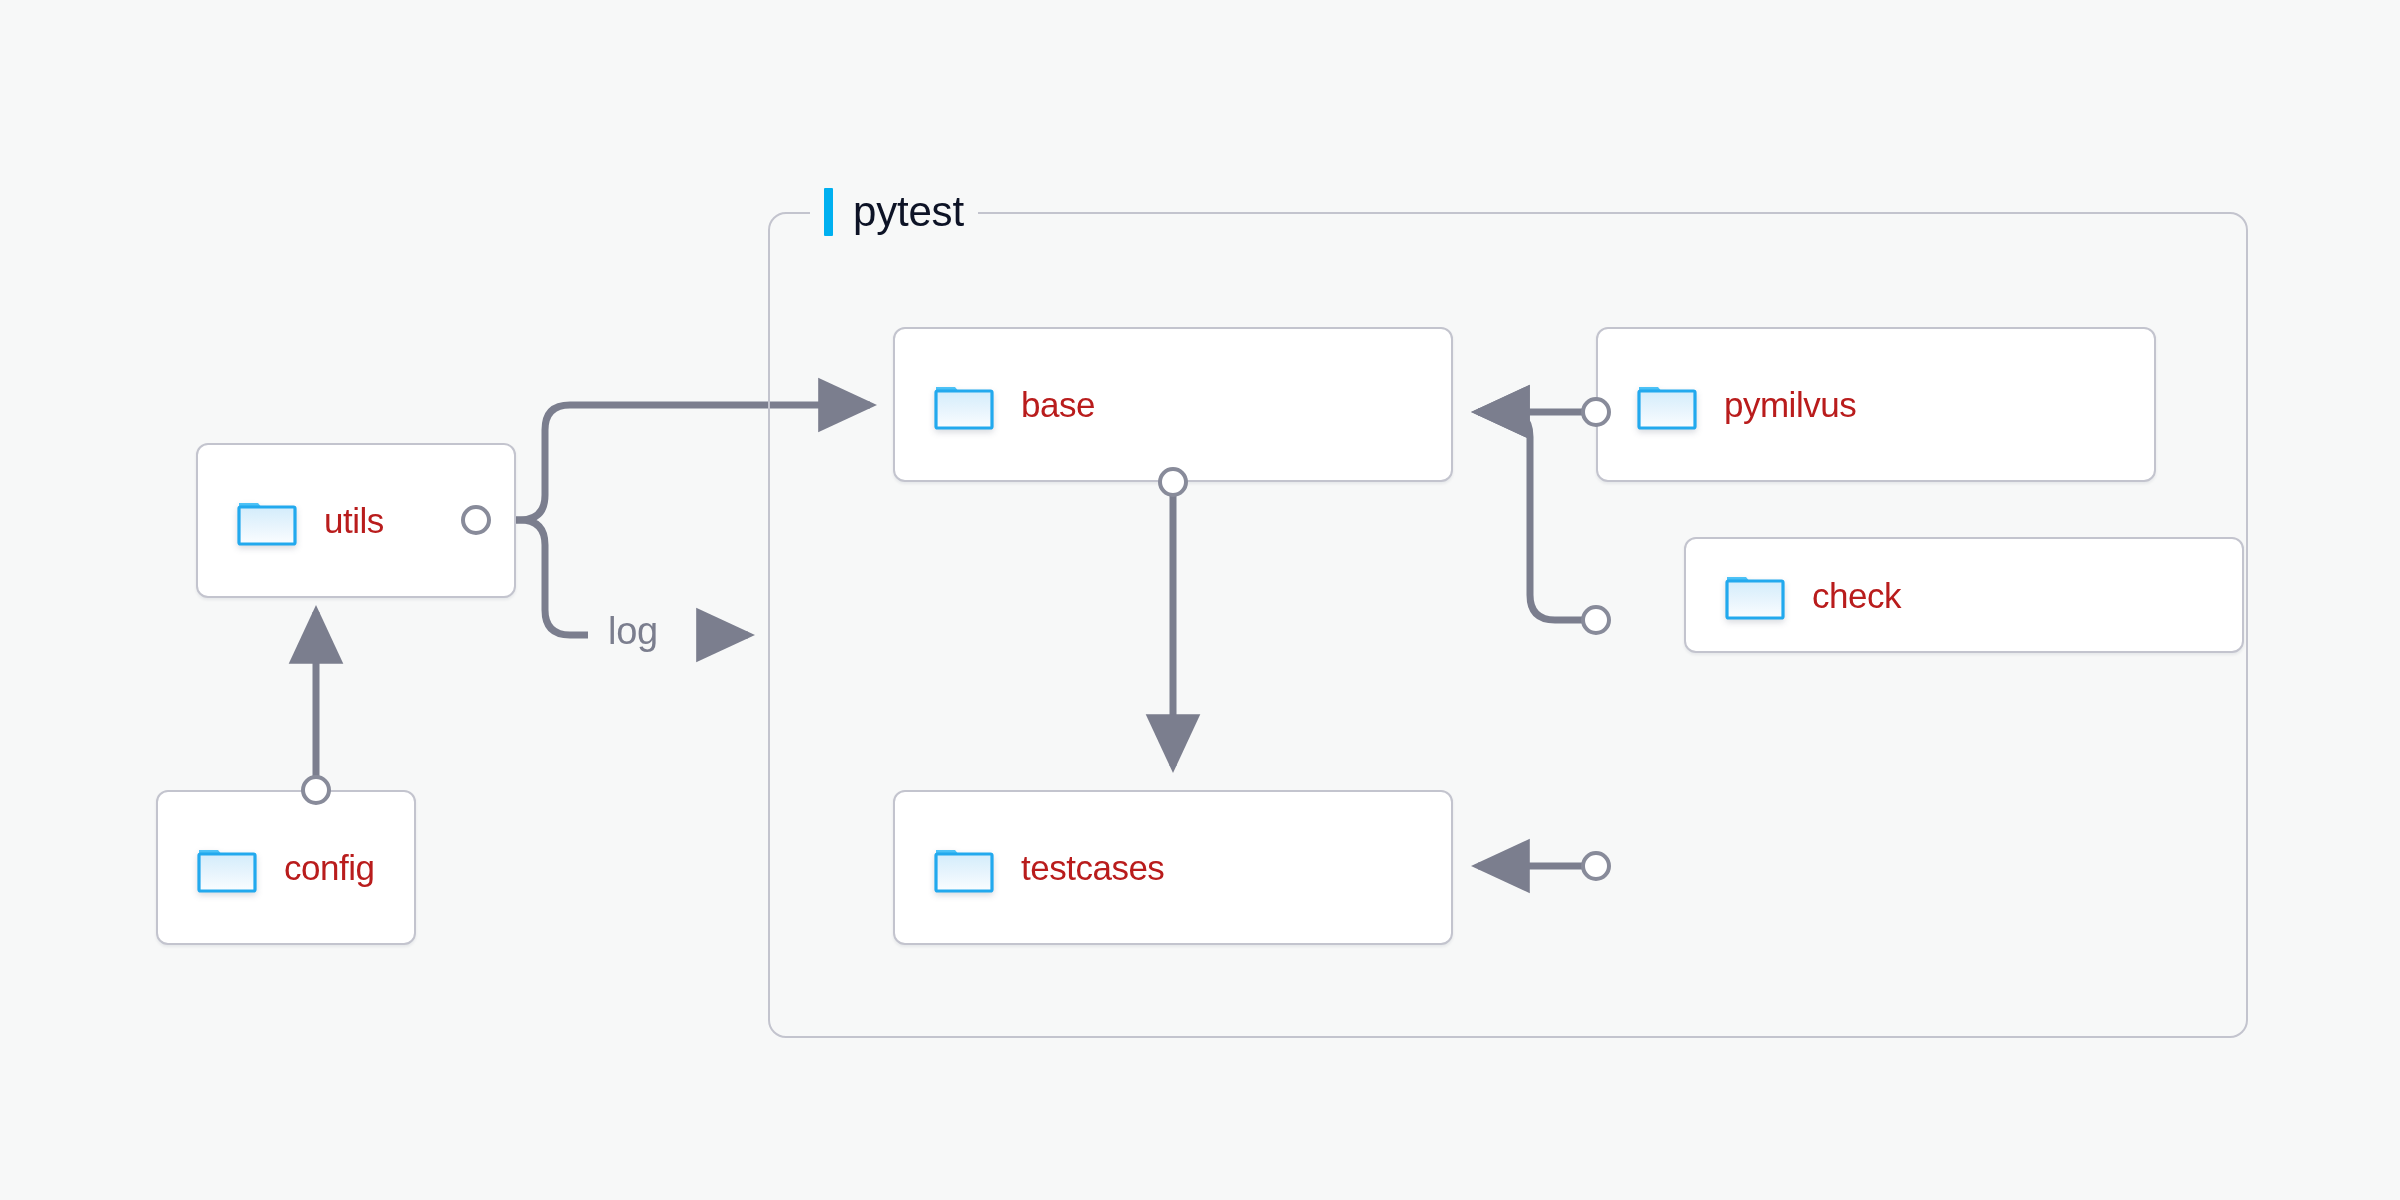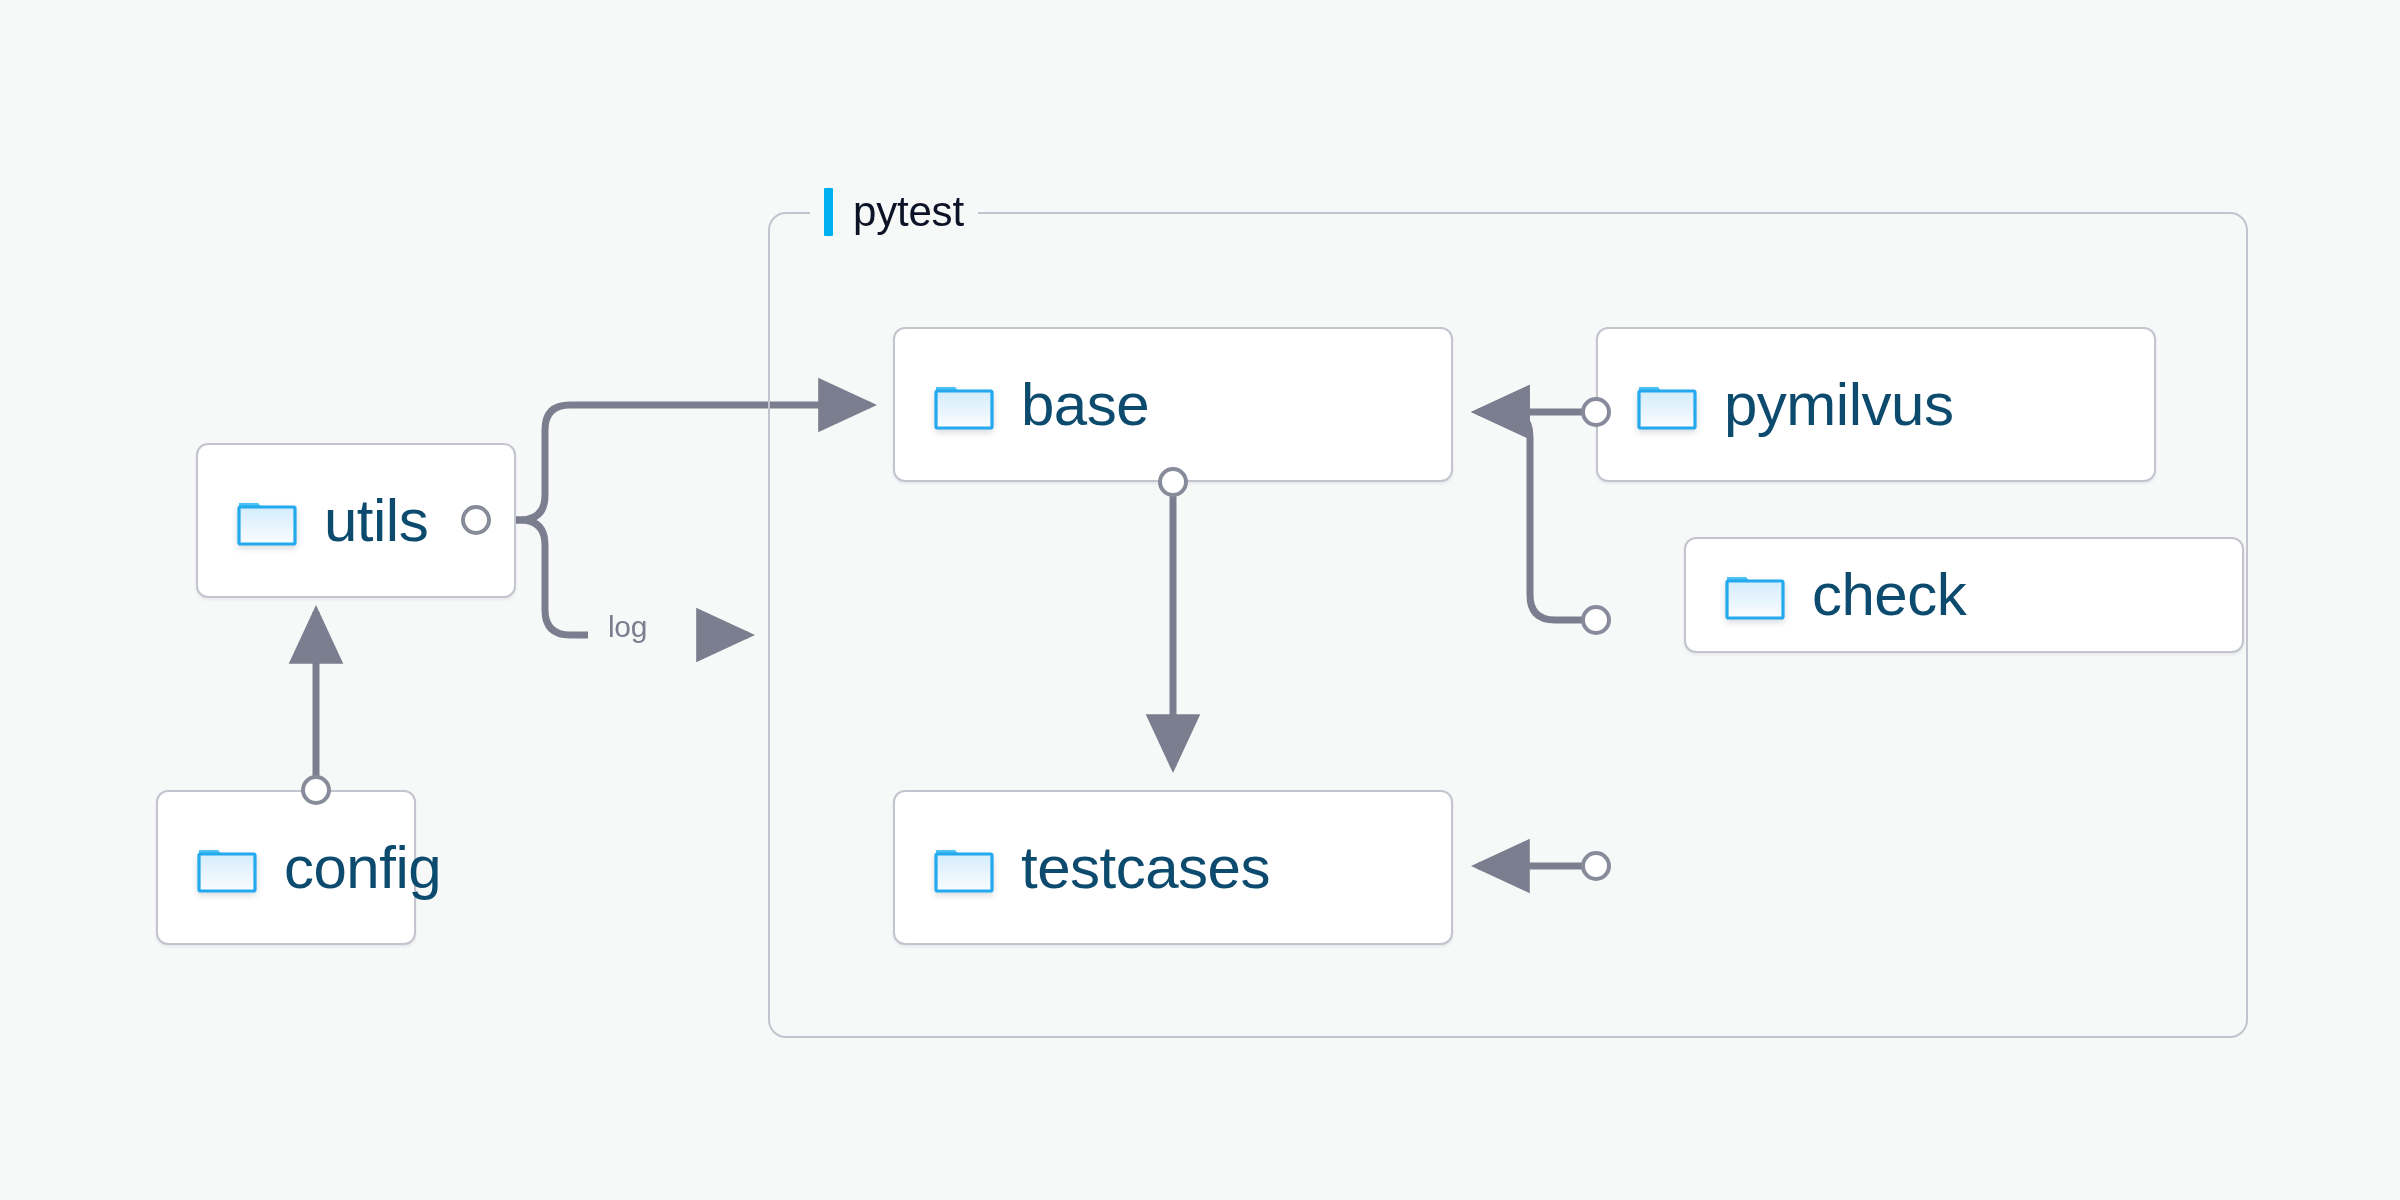--- a/index.html
+++ b/index.html
@@ -63,22 +63,22 @@
     align-items: center;
     box-shadow: 0 2px 3px rgba(20,25,50,0.07);
   }
   .node-inner {
     display: flex;
     align-items: center;
     gap: 26px;
     padding-left: 38px;
   }
   .node-label {
-    font-size: 60px;
-    color: #0c4a6e;
+    font-size: 35px;
+    color: #b91c1c;
     letter-spacing: -0.5px;
     white-space: nowrap;
     line-height: 1;
   }
   
   .folder-icon {
     width: 62px;
     height: 54px;
     flex: 0 0 auto;
     position: relative;
@@ -91,21 +91,21 @@
     height: 30px;
     border-radius: 50%;
     background: #ffffff;
     border: 4px solid #888b9a;
     box-sizing: border-box;
     z-index: 6;
   }
   
   .edge-label {
     position: absolute;
-    font-size: 30px;
+    font-size: 38px;
     color: #7b7e8e;
     letter-spacing: -0.3px;
     white-space: nowrap;
     background: #f7f8f8;
     padding: 0 8px;
     line-height: 1;
   }
 </style>
 </head>
 <body>

